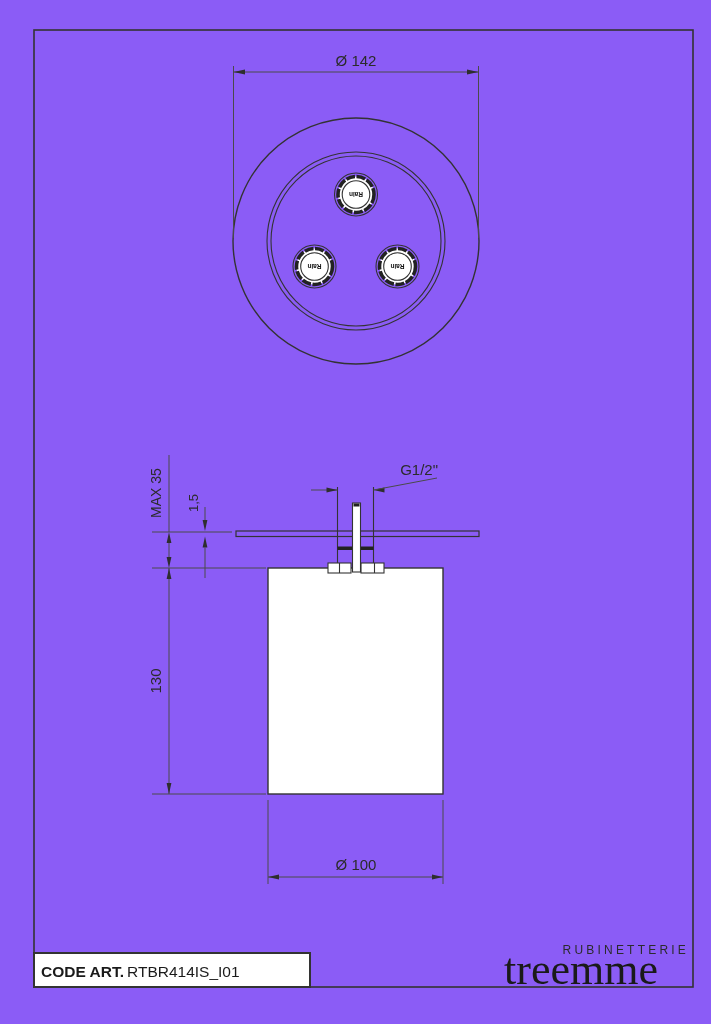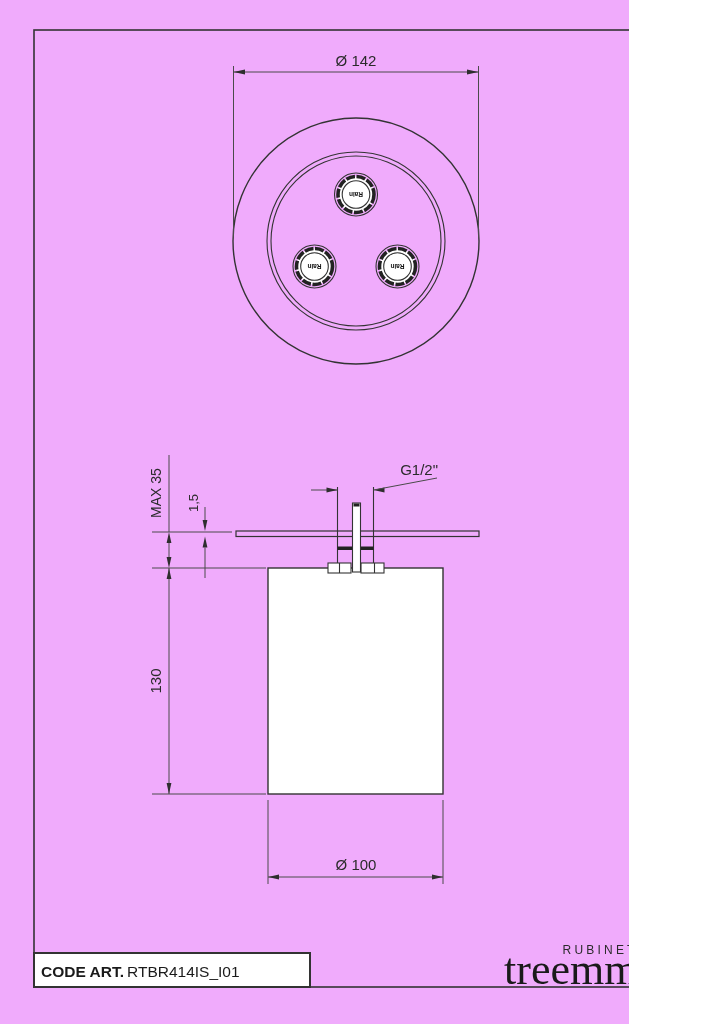--- a/index.html
+++ b/index.html
@@ -1,16 +1,16 @@
 <!DOCTYPE html>
 <html><head>
 <meta charset="utf-8">
 <style>
   html, body { margin: 0; padding: 0; background: #ffffff; }
-  .page { position: relative; width: 629px; height: 1024px; background: #f0abfc; overflow: hidden; text-align: right; }
+  .page { position: relative; width: 711px; height: 1024px; background: #8b5cf6; overflow: hidden; text-align: right; }
   svg { display: block; }
   .obj   { stroke: #333333; fill: none; }
   .thin  { stroke-width: 1.1; }
   .mid   { stroke-width: 1.4; }
   .dimln { stroke: #4a4a4a; stroke-width: 1; fill: none; }
   .arrow { fill: #2e2e2e; stroke: none; }
   .dark  { fill: #222222; stroke: none; }
   .whitefill { fill: #ffffff; }
   .dimtxt {
     font-family: "Liberation Sans", sans-serif;

